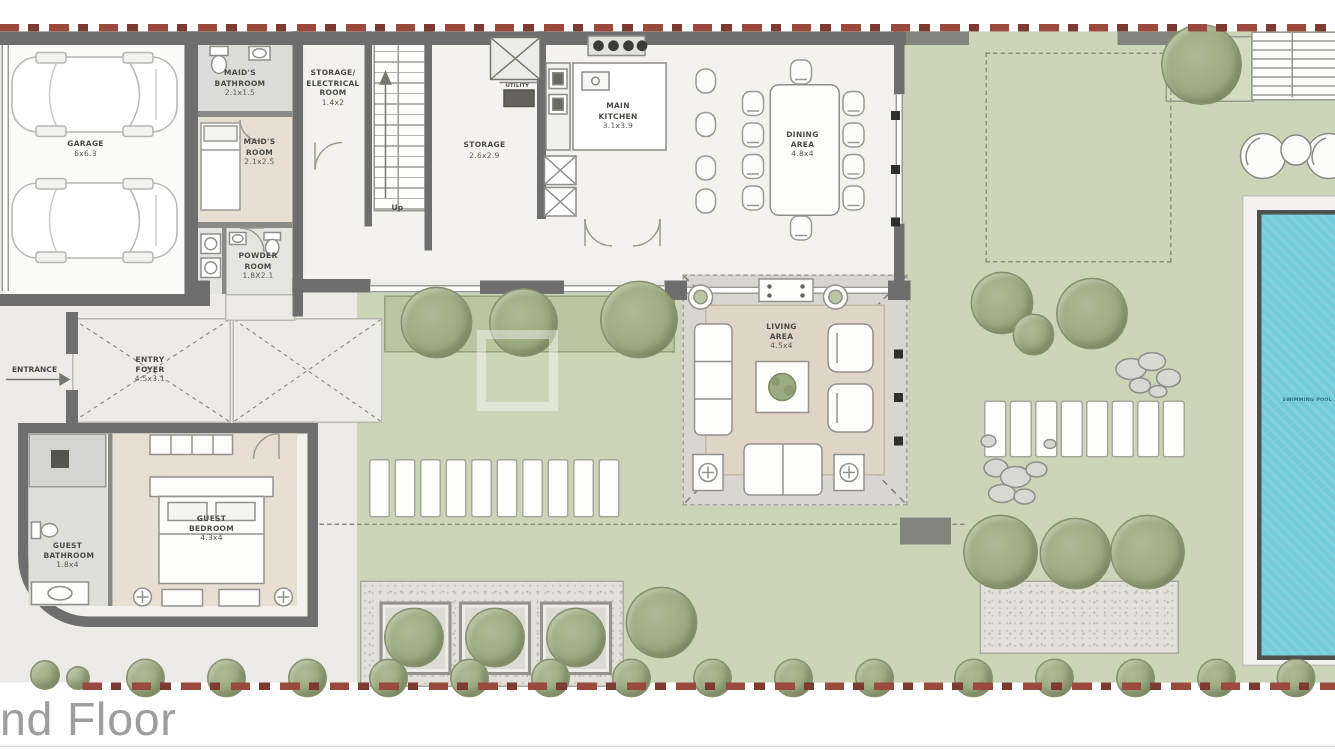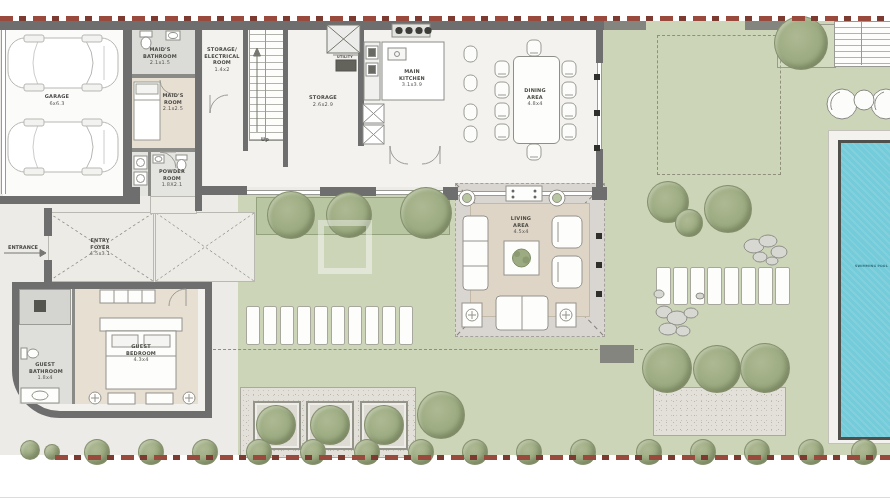--- a/index.html
+++ b/index.html
@@ -516,15 +516,16 @@
   </div>
   <div class="entr abs" style="left:8px;top:244px">ENTRANCE</div>
 
   <div class="abs watermark" style="left:318px;top:220px">
     <div class="wm-box"></div>
   </div>
 
   <div class="abs boundary" style="left:0;top:16px;width:890px"></div>
   <div class="abs boundary" style="left:55px;top:455px;width:835px"></div>
 
+  <div class="abs floor-title" style="left:0;top:462px">nd Floor</div>
   <div class="abs hairline" style="left:0;top:497px;width:890px;height:1px"></div>
 
 </div>
 
 </body></html>

